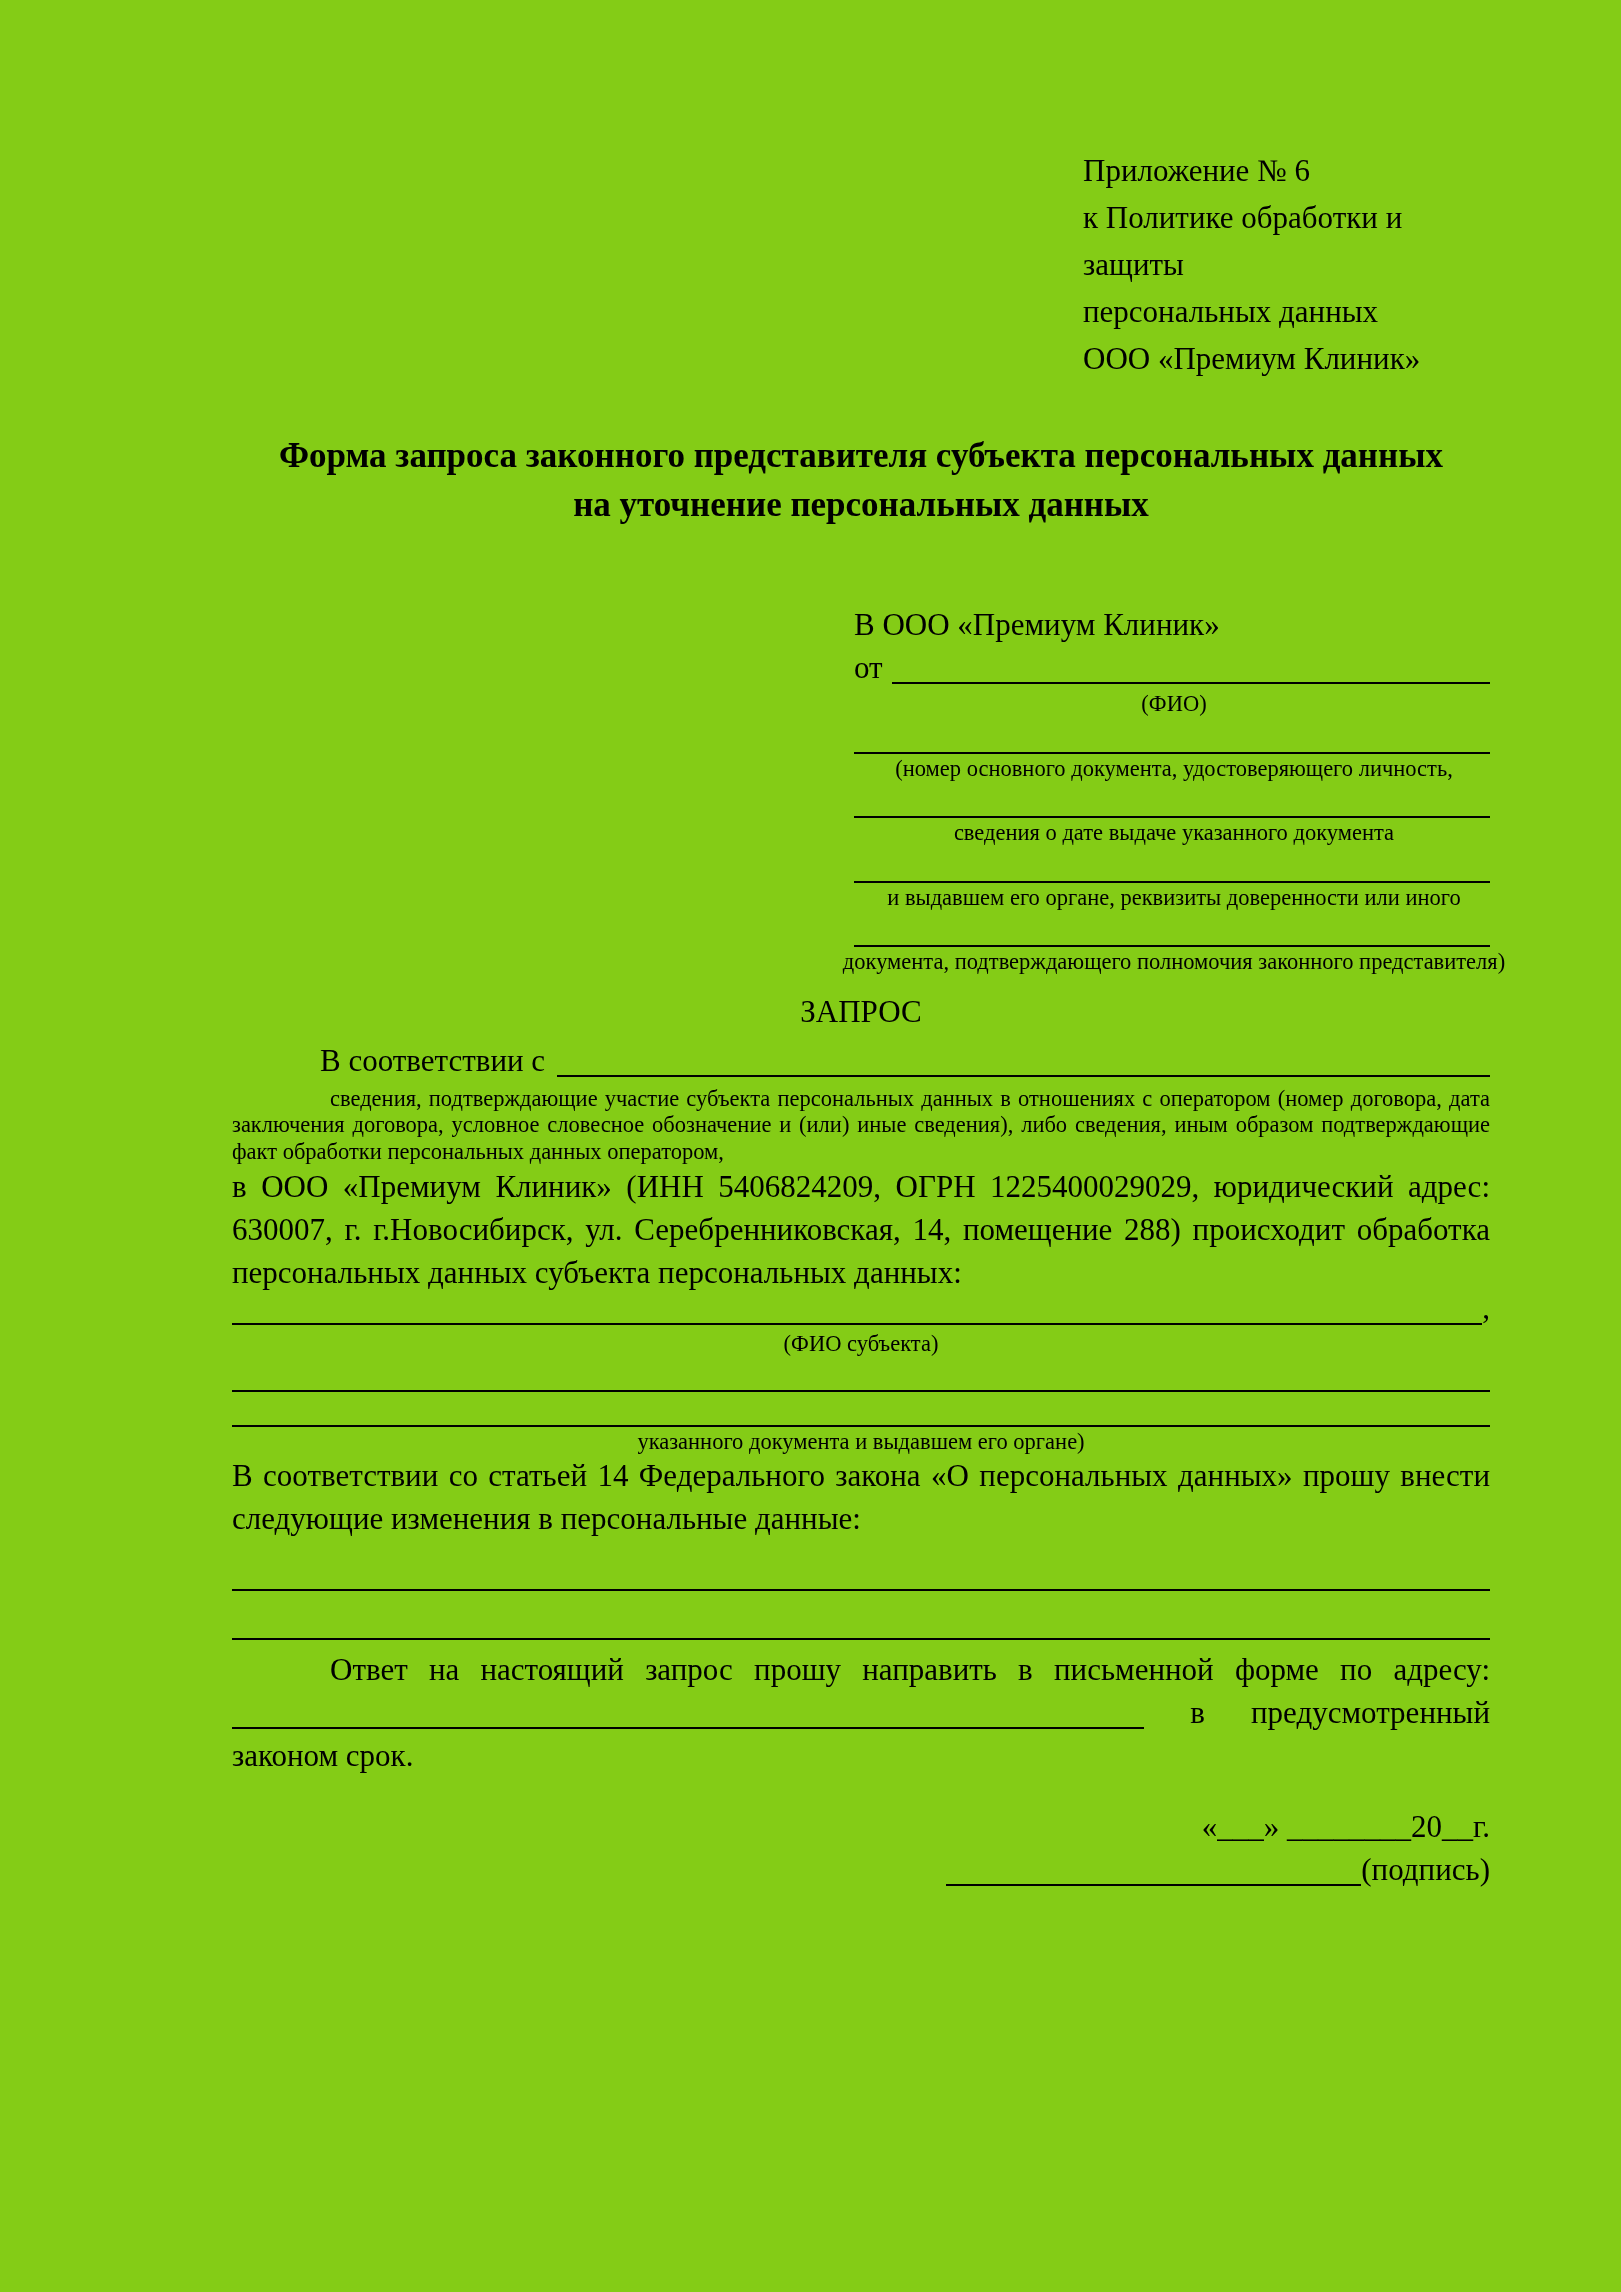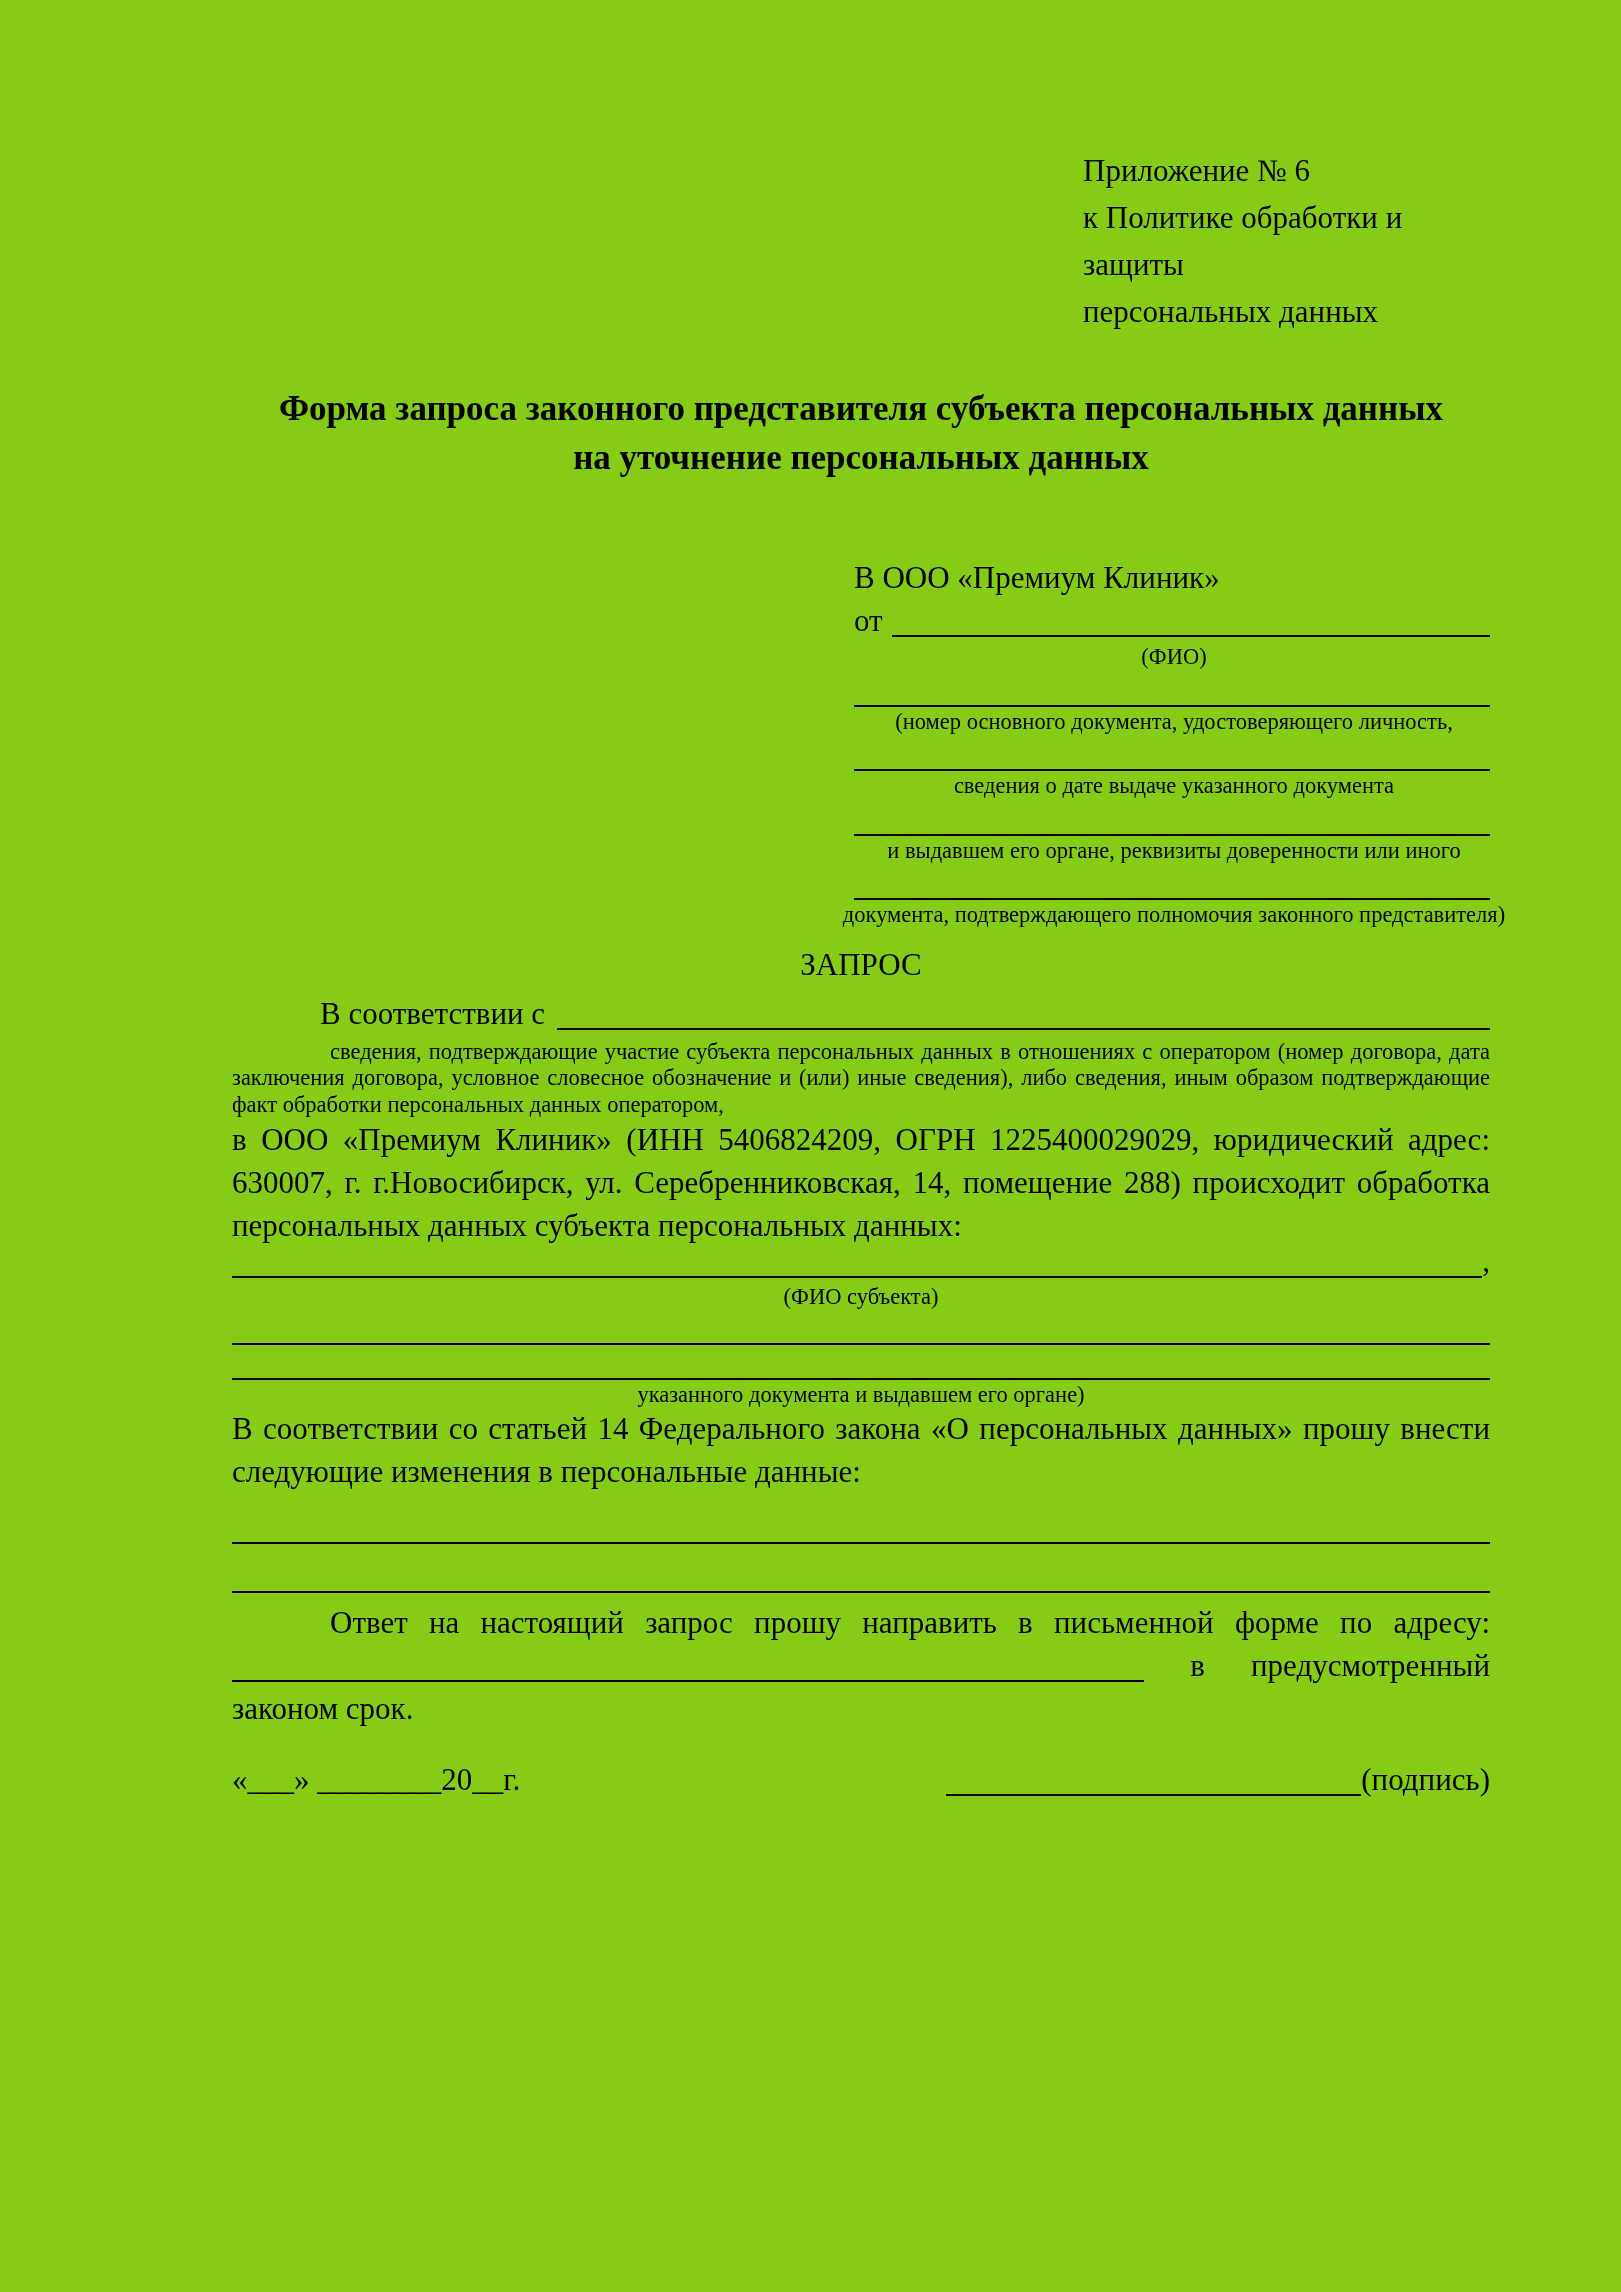--- a/index.html
+++ b/index.html
@@ -69,33 +69,35 @@
   .resp1 { margin-top: 7.8px; }
   .resp-row { height: 43px; justify-content: space-between; }
   .addr-fill { width: 912px; margin-bottom: 4.9px; }
 
   
   .footer {
     margin-top: 27.4px;
     display: flex;
     justify-content: space-between;
     align-items: flex-end;
+    flex-direction: column;
   }
   .sig { display: flex; align-items: flex-end; }
   .sig-line { width: 415px; margin-bottom: 4.9px; }
 </style>
 </head>
 <body>
 
 <div class="page">
 
   <div class="annex">
     <div>Приложение № 6</div>
     <div>к Политике обработки и защиты</div>
     <div>персональных данных</div>
+    <div>ООО «Премиум Клиник»</div>
   </div>
 
   <div class="title">
     <div>Форма запроса законного представителя субъекта персональных данных</div>
     <div>на уточнение персональных данных</div>
   </div>
 
   <div class="addr">
     <div class="addr-to">В ООО «Премиум Клиник»</div>
     <div class="row from-row">

